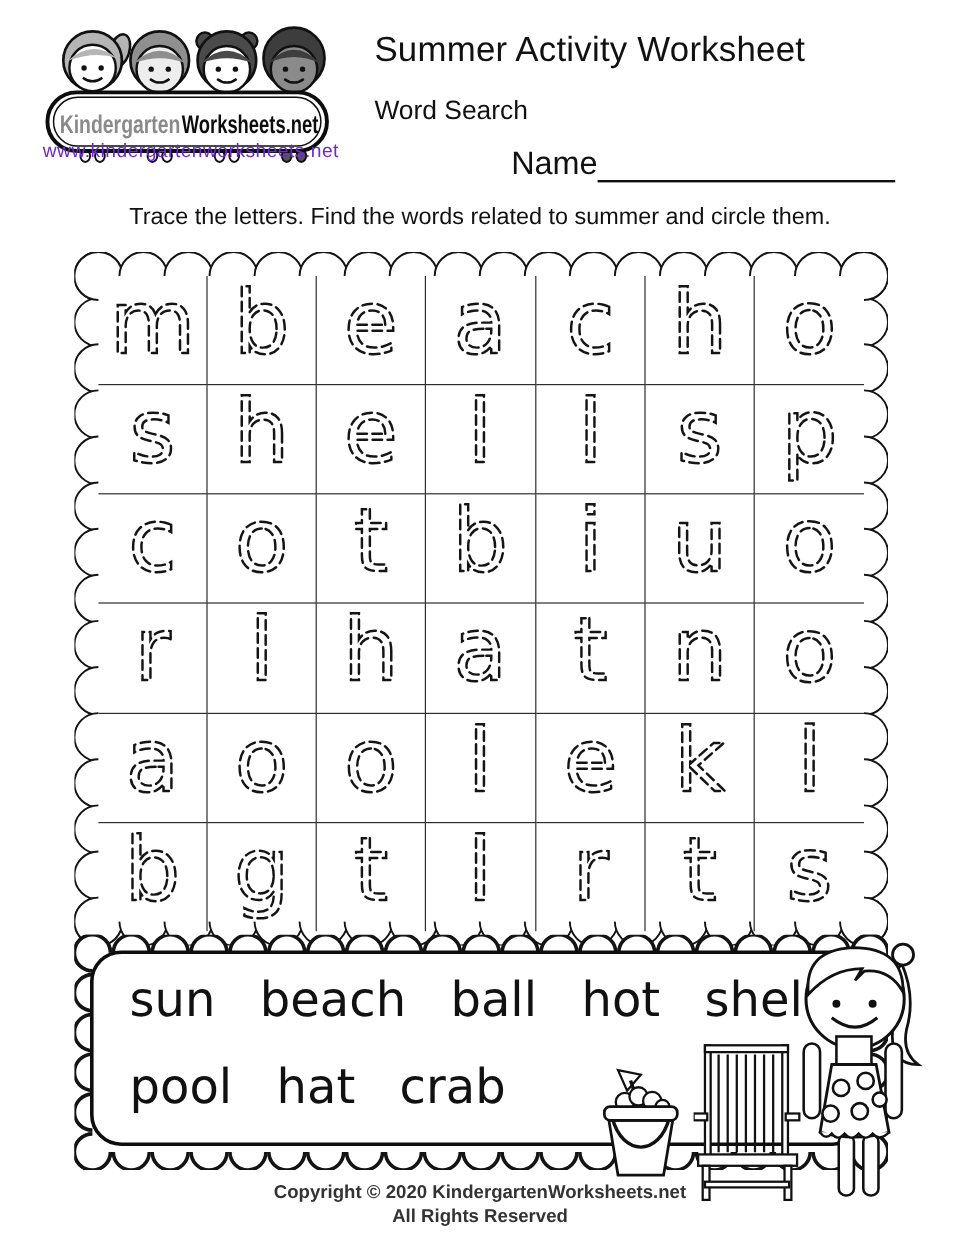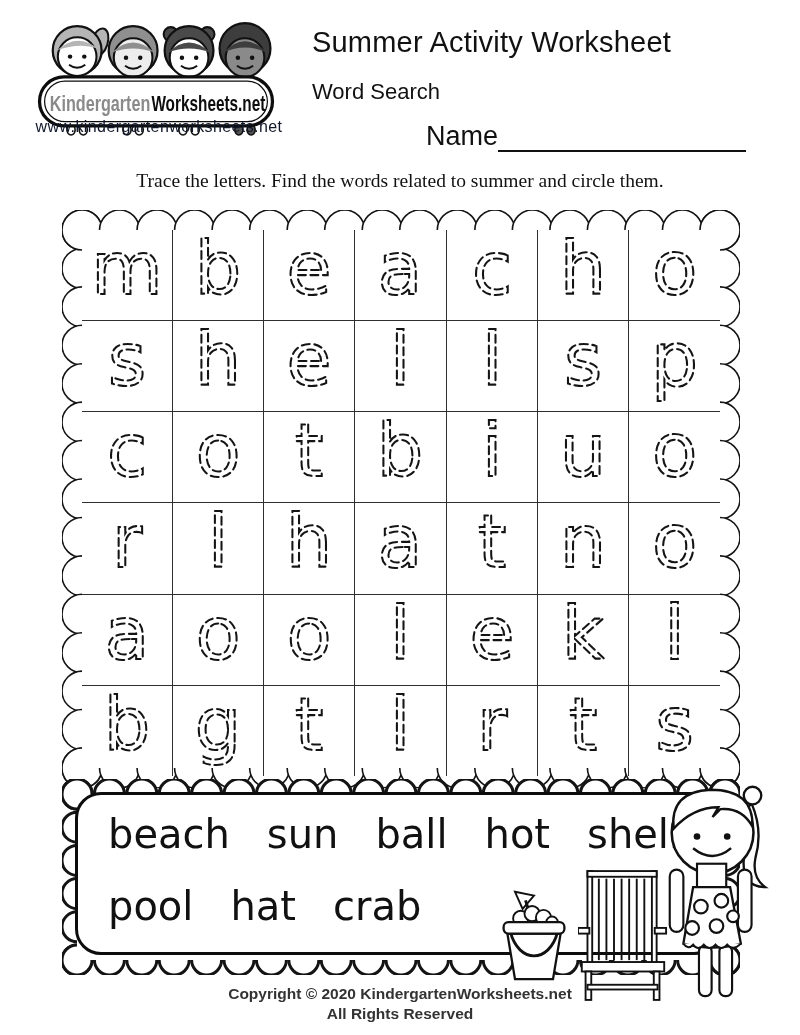--- a/index.html
+++ b/index.html
@@ -2,29 +2,29 @@
 <html><head>
 <meta charset="utf-8">
 <style>
   html,body{margin:0;padding:0;background:#fff;}
   .page{position:relative;width:800px;height:1035px;background:#fff;overflow:hidden;
         font-family:"Liberation Sans",sans-serif;color:#111;}
 
   
   .logo-wrap{position:absolute;left:36px;top:20px;width:240px;}
   .logo-url{position:absolute;left:34px;top:118px;width:250px;text-align:center;
-            font-size:16px;letter-spacing:.4px;color:#0f172a;}
+            font-size:16px;letter-spacing:.4px;color:#6d28d9;}
   .title-block{position:absolute;left:312px;top:26px;}
   .title{font-size:29px;font-weight:500;letter-spacing:.2px;}
   .subtitle{font-size:22px;margin-top:20px;}
   .name-row{position:absolute;left:398px;top:120px;font-size:27px;margin-left:28px;}
   .name-line{display:inline-block;width:248px;border-bottom:2.5px solid #111;height:30px;
              vertical-align:bottom;}
   .instruction{position:absolute;left:0;top:170px;width:800px;text-align:center;
-               font-size:19.5px;font-family:Liberation Serif, serif;}
+               font-size:19.5px;}
 
   
   .grid-frame{position:absolute;left:62px;top:210px;width:678px;height:578px;}
   .grid-frame svg.scallop, .bank-frame svg.scallop{position:absolute;left:0;top:0;
         width:100%;height:100%;}
   .ws-grid{position:absolute;left:20px;top:20px;width:638px;height:538px;display:grid;
            grid-template-rows:repeat(6,1fr);grid-template-columns:repeat(7,1fr);}
   .cell{border-right:1.6px solid #2e2e2e;border-bottom:1.6px solid #2e2e2e;}
   .cell.lastc{border-right:none;}
   .cell.lastr{border-bottom:none;}
@@ -470,22 +470,22 @@
         <circle cx="598.1999999999998" cy="15" r="15" fill="#fff" stroke="#141414" stroke-width="3"></circle>
         <circle cx="598.1999999999998" cy="181" r="15" fill="#fff" stroke="#141414" stroke-width="3"></circle>
         <circle cx="630.5999999999998" cy="15" r="15" fill="#fff" stroke="#141414" stroke-width="3"></circle>
         <circle cx="630.5999999999998" cy="181" r="15" fill="#fff" stroke="#141414" stroke-width="3"></circle>
         <circle cx="662.9999999999998" cy="15" r="15" fill="#fff" stroke="#141414" stroke-width="3"></circle>
         <circle cx="662.9999999999998" cy="181" r="15" fill="#fff" stroke="#141414" stroke-width="3"></circle>
         <rect x="15" y="15" width="648" height="166" fill="#fff"></rect>
       </svg>
     <div class="bank-box">
       <div class="bank-row">
+        <span>sun</span>
         <span>beach</span>
-        <span>sun</span>
         <span>ball</span>
         <span>hot</span>
         <span>shell</span>
       </div>
       <div class="bank-row second">
         <span>pool</span>
         <span>hat</span>
         <span>crab</span>
       </div>
     </div>

